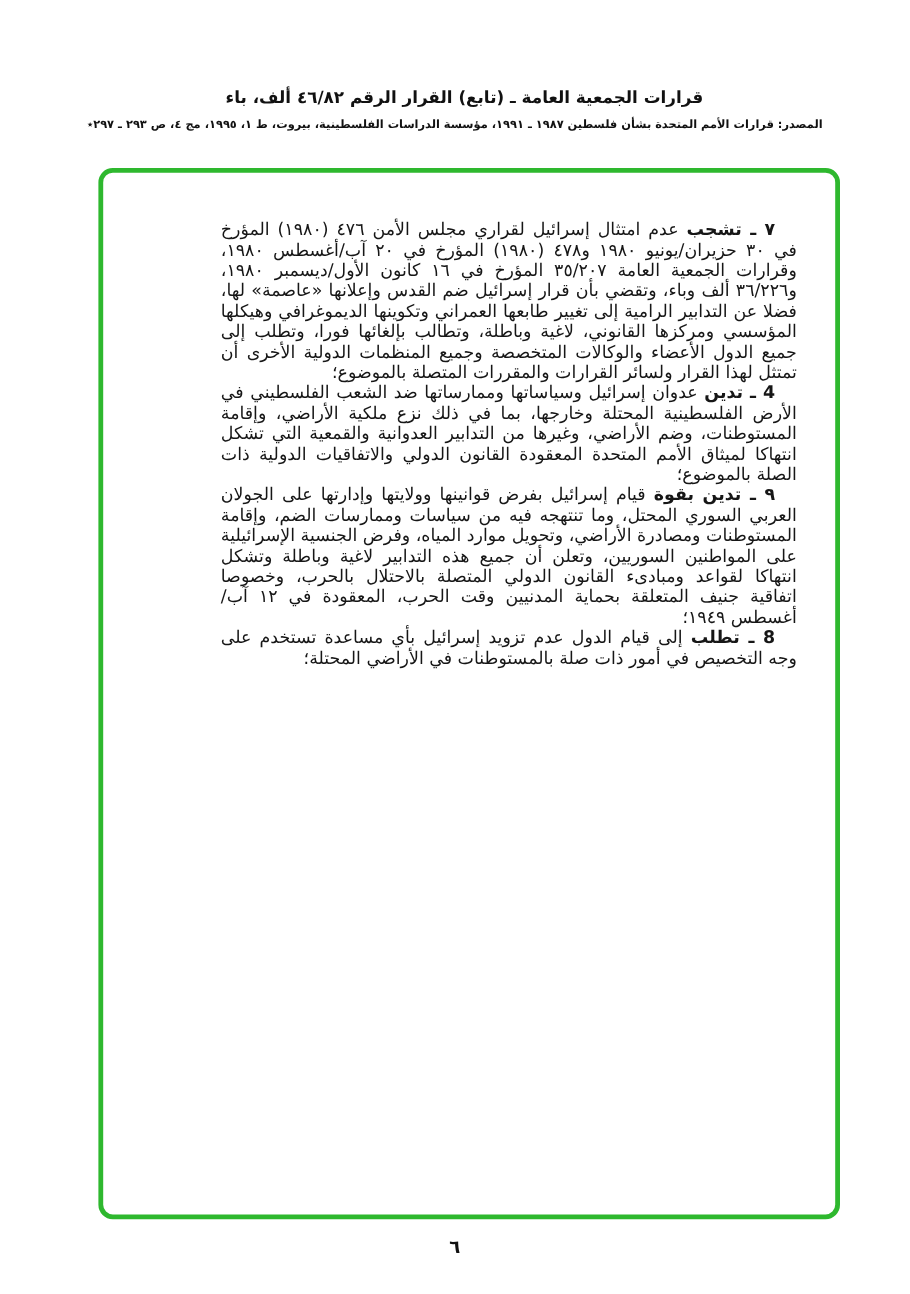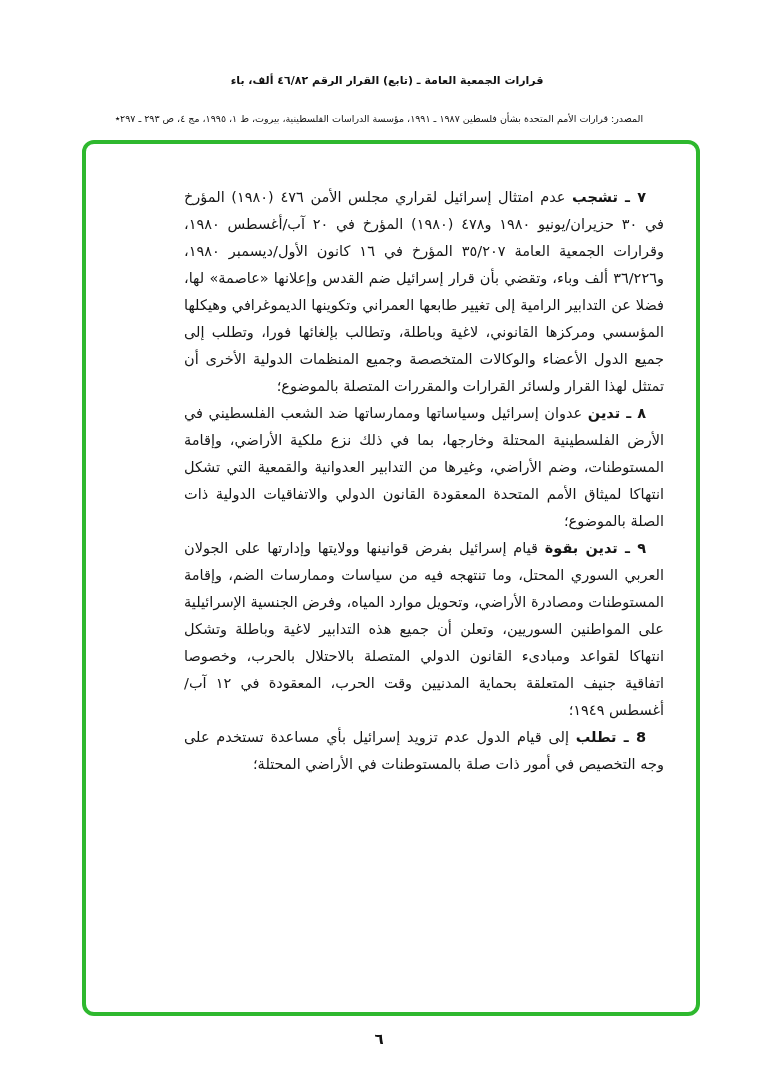--- a/index.html
+++ b/index.html
@@ -18,49 +18,49 @@
     overflow: hidden;
   }
   .header {
     position: absolute;
     top: 74px;
     left: 0;
     right: 0;
     text-align: center;
   }
   .header-title {
-    font-size: 11px;
+    font-size: 14px;
     font-weight: bold;
     letter-spacing: 0.2px;
     padding-left: 16px;
   }
   .header-source {
-    margin-top: 26px;
+    margin-top: 9px;
     font-size: 9.5px;
-    font-weight: normal;
+    font-weight: bold;
   }
   .doc-frame {
     position: absolute;
     top: 140px;
     left: 82px;
     width: 618px;
     height: 876px;
     border: 4px solid #2eb82e;
     border-radius: 12px;
     box-sizing: border-box;
     background: #ffffff;
   }
   .doc-body {
     position: absolute;
     top: 40px;
     right: 32px;
     width: 480px;
     text-align: justify;
     font-size: 14.5px;
-    line-height: 27px;
+    line-height: 17px;
     color: #161616;
   }
   .para {
     margin: 0;
     padding: 0;
     text-indent: 18px;
   }
   .lead {
     font-weight: bold;
   }
@@ -82,21 +82,21 @@
   <div class="header">
     <div class="header-title">قرارات الجمعية العامة ـ (تابع) القرار الرقم ٤٦/٨٢ ألف، باء</div>
     <div class="header-source">المصدر: قرارات الأمم المتحدة بشأن فلسطين ١٩٨٧ ـ ١٩٩١، مؤسسة الدراسات الفلسطينية، بيروت، ط ١، ١٩٩٥، مج ٤، ص ٢٩٣ ـ ٢٩٧٭</div>
   </div>
 
   <div class="doc-frame">
     <div class="doc-body">
 
       <p class="para"><span class="lead">٧ ـ تشجب</span><span> عدم امتثال إسرائيل لقراري مجلس الأمن ٤٧٦ (١٩٨٠) المؤرخ في ٣٠ حزيران/يونيو ١٩٨٠ و٤٧٨ (١٩٨٠) المؤرخ في ٢٠ آب/أغسطس ١٩٨٠، وقرارات الجمعية العامة ٣٥/٢٠٧ المؤرخ في ١٦ كانون الأول/ديسمبر ١٩٨٠، و٣٦/٢٢٦ ألف وباء، وتقضي بأن قرار إسرائيل ضم القدس وإعلانها «عاصمة» لها، فضلا عن التدابير الرامية إلى تغيير طابعها العمراني وتكوينها الديموغرافي وهيكلها المؤسسي ومركزها القانوني، لاغية وباطلة، وتطالب بإلغائها فورا، وتطلب إلى جميع الدول الأعضاء والوكالات المتخصصة وجميع المنظمات الدولية الأخرى أن تمتثل لهذا القرار ولسائر القرارات والمقررات المتصلة بالموضوع؛</span></p>
 
-      <p class="para"><span class="lead">٨ ـ تدين</span><span> عدوان إسرائيل وسياساتها وممارساتها ضد الشعب الفلسطيني في الأرض الفلسطينية المحتلة وخارجها، بما في ذلك نزع ملكية الأراضي، وإقامة المستوطنات، وضم الأراضي، وغيرها من التدابير العدوانية والقمعية التي تشكل انتهاكا لميثاق الأمم المتحدة المعقودة القانون الدولي والاتفاقيات الدولية ذات الصلة بالموضوع؛</span></p>
+      <p class="para"><span class="lead">4 ـ تدين</span><span> عدوان إسرائيل وسياساتها وممارساتها ضد الشعب الفلسطيني في الأرض الفلسطينية المحتلة وخارجها، بما في ذلك نزع ملكية الأراضي، وإقامة المستوطنات، وضم الأراضي، وغيرها من التدابير العدوانية والقمعية التي تشكل انتهاكا لميثاق الأمم المتحدة المعقودة القانون الدولي والاتفاقيات الدولية ذات الصلة بالموضوع؛</span></p>
 
       <p class="para"><span class="lead">٩ ـ تدين بقوة</span><span> قيام إسرائيل بفرض قوانينها وولايتها وإدارتها على الجولان العربي السوري المحتل، وما تنتهجه فيه من سياسات وممارسات الضم، وإقامة المستوطنات ومصادرة الأراضي، وتحويل موارد المياه، وفرض الجنسية الإسرائيلية على المواطنين السوريين، وتعلن أن جميع هذه التدابير لاغية وباطلة وتشكل انتهاكا لقواعد ومبادىء القانون الدولي المتصلة بالاحتلال بالحرب، وخصوصا اتفاقية جنيف المتعلقة بحماية المدنيين وقت الحرب، المعقودة في ١٢ آب/أغسطس ١٩٤٩؛</span></p>
 
       <p class="para"><span class="lead">8 ـ تطلب</span><span> إلى قيام الدول عدم تزويد إسرائيل بأي مساعدة تستخدم على وجه التخصيص في أمور ذات صلة بالمستوطنات في الأراضي المحتلة؛</span></p>
 
 
     </div>
   </div>
 
   <div class="page-number">٦</div>

